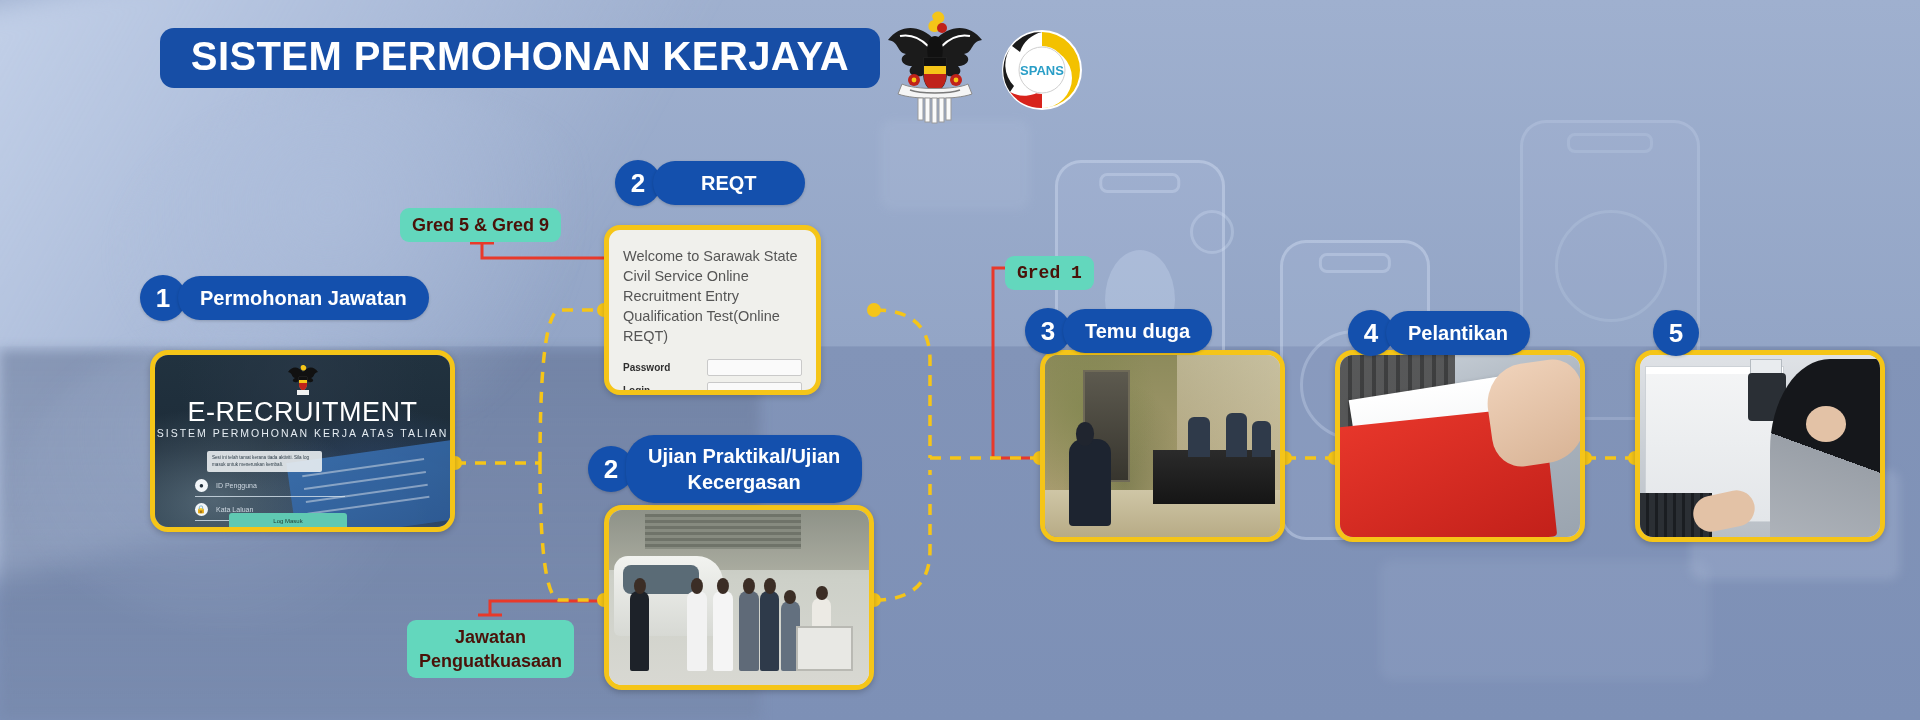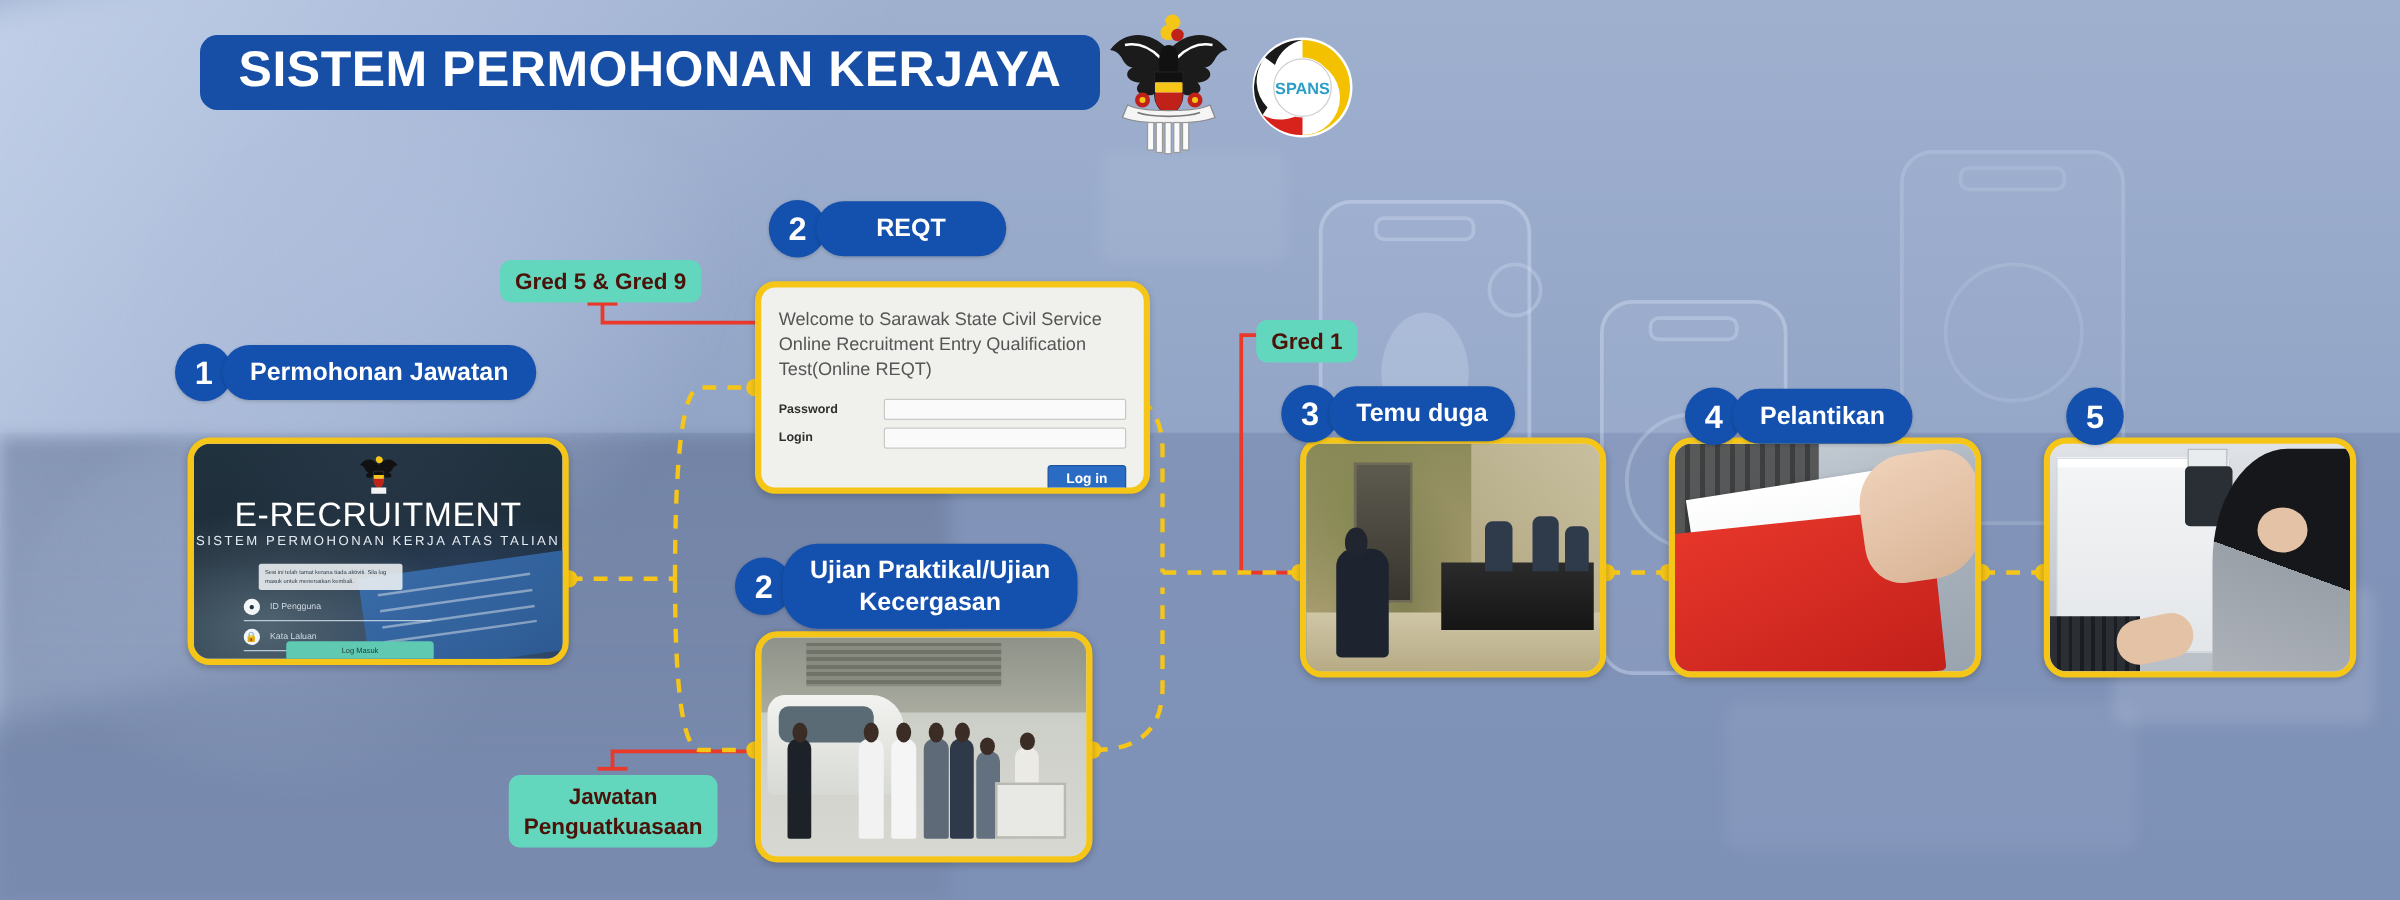--- a/index.html
+++ b/index.html
@@ -459,21 +459,21 @@
   <div class="step" style="left:1348px;top:310px;">
     <div class="num">4</div>
     <div class="label">Pelantikan</div>
   </div>
 
   <div class="step" style="left:1653px;top:310px;">
     <div class="num">5</div>
   </div>
 
   <div class="tag" style="left:400px;top:208px;">Gred 5 &amp; Gred 9</div>
-  <div class="tag" style="left:1005px;top:256px;">Gred 1</div>
+  <div class="tag" style="left:1005px;top:256px;font-family:Liberation Mono, monospace;">Gred 1</div>
   <div class="tag" style="left:407px;top:620px;">Jawatan
 Penguatkuasaan</div>
 
   <div class="card" style="left:150px;top:350px;width:305px;height:182px;">
     <div class="erec">
       <div class="photo-hand"></div>
       <div class="doc">
         <i style="top:18%"></i>
           <i style="top:34%"></i>
           <i style="top:50%"></i>
@@ -497,21 +497,21 @@
         <span>ID Pengguna</span>
       </div>
       <div class="field" style="top:148px;">
         <span class="fi" style="background:#f2f6f9;">🔒</span>
         <span>Kata Laluan</span>
       </div>
       <div class="btn">Log Masuk</div>
     </div>
   </div>
 
-  <div class="reqt-card" style="left:604px;top:225px;width:316px;height:170px;">
+  <div class="reqt-card" style="left:604px;top:225px;width:217px;height:170px;">
     <div class="reqt-welcome">Welcome to Sarawak State Civil Service Online Recruitment Entry Qualification Test(Online REQT)</div>
     <div class="reqt-row">
       <div class="lbl">Password</div>
       <div class="inp"></div>
     </div>
     <div class="reqt-row">
       <div class="lbl">Login</div>
       <div class="inp"></div>
     </div>
     <div class="reqt-foot">

